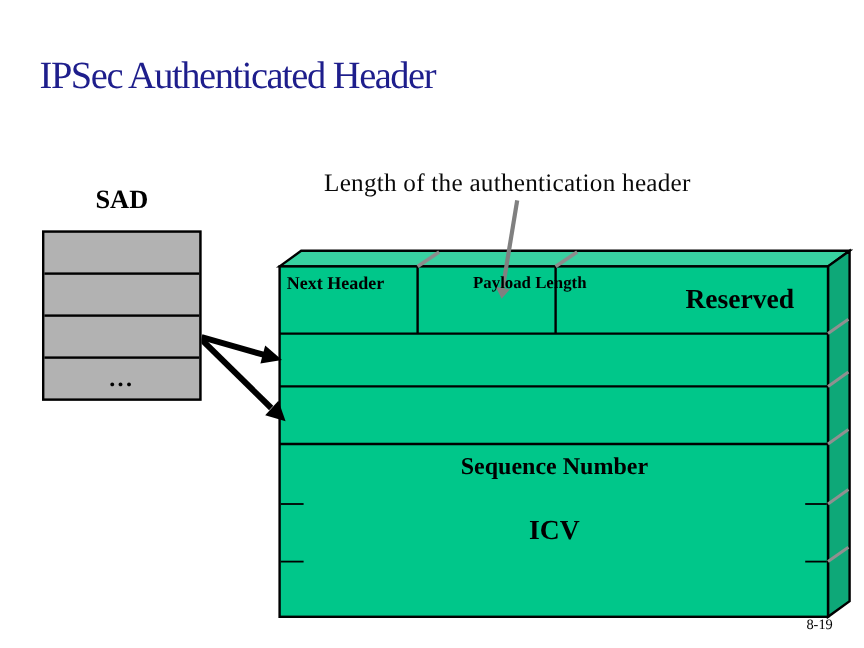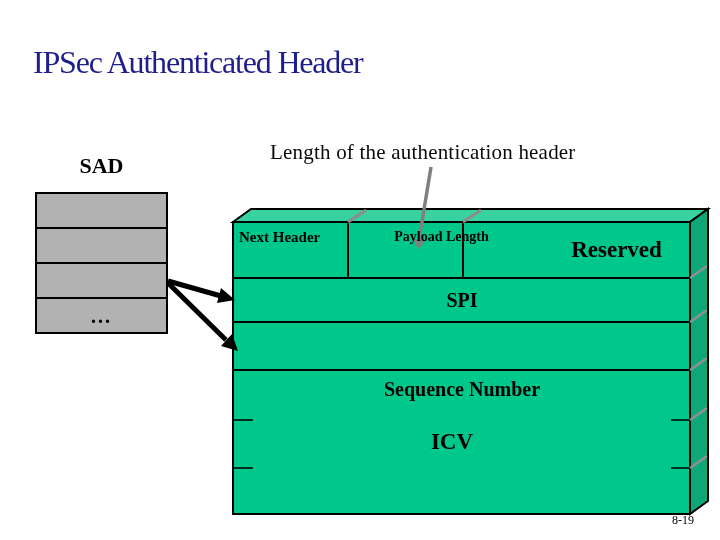--- a/index.html
+++ b/index.html
@@ -31,21 +31,21 @@
   .diagram-svg { position:absolute; left:0; top:0; z-index:1; }
   .fld { position:absolute; color:#000; font-weight:bold; z-index:3; }
   .fld-next { left:239px; top:227px; width:106px; font-size:15px; line-height:20px; }
   .fld-payload { left:349px; top:229px; width:113px; text-align:center; font-size:14px;padding-left:36px; }
   .fld-reserved { left:464px; top:222px; width:225px; height:56px;
     display:flex; align-items:center; justify-content:center; font-size:23px;padding-left:40px; }
   .fld-spi { left:234px; top:278px; width:456px; height:44px;
     display:flex; align-items:center; justify-content:center; font-size:20px; }
   .fld-seq { left:234px; top:322px; width:456px; height:48px;
     display:flex; align-items:center; justify-content:center; font-size:20px;margin-top:43px; }
-  .fld-icv { left:224px; top:370px; width:456px; height:144px;
+  .fld-icv { left:234px; top:370px; width:456px; height:144px;
     display:flex; align-items:center; justify-content:center; font-size:23px; }
   .page-num {
     position:absolute; left:662px; top:513px; width:42px; text-align:center;
     font-size:12px; color:#000; z-index:4;
   }
 </style>
 </head>
 <body>
 
 <div class="slide">
@@ -101,19 +101,18 @@
     <polygon points="235,300 217,303 221,288" fill="#000"></polygon>
     <line x1="168" y1="283" x2="226" y2="340" stroke="#000" stroke-width="5"></line>
     <polygon points="238,351 221,346 232,334" fill="#000"></polygon>
   </svg>
 
   <div class="fld fld-next">
     <div>Next Header</div>
   </div>
   <div class="fld fld-payload">Payload Length</div>
   <div class="fld fld-reserved">Reserved</div>
-  <div class="fld fld-spi">SPI</div>
   <div class="fld fld-seq">Sequence Number</div>
   <div class="fld fld-icv">ICV</div>
 
   <div class="page-num">8-19</div>
 
 </div>
 
 </body></html>

